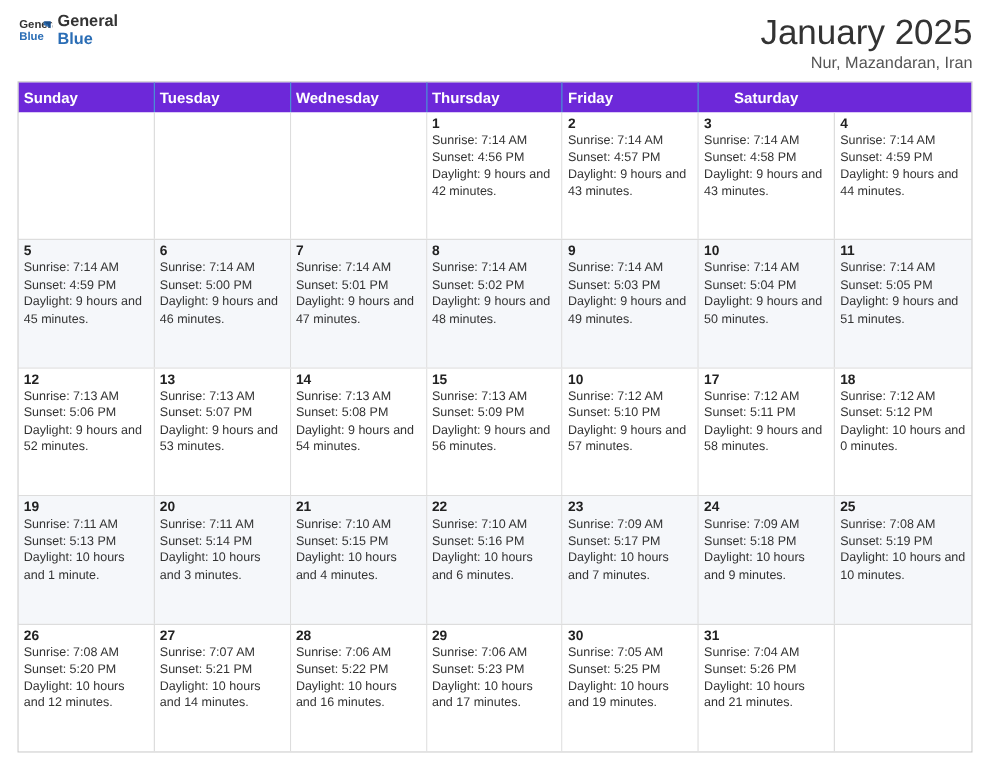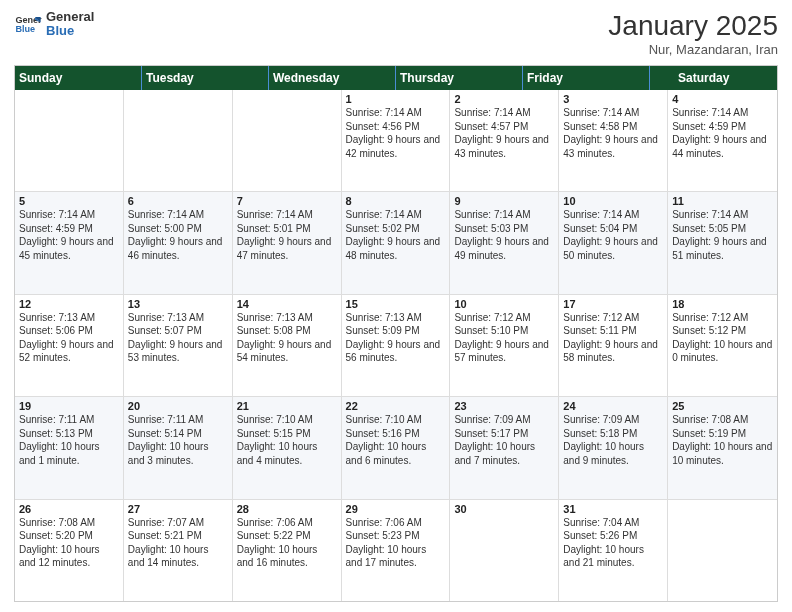--- a/index.html
+++ b/index.html
@@ -46,22 +46,22 @@
       color: #555;
     }
     .calendar {
       flex: 1;
       display: flex;
       flex-direction: column;
       border: 1px solid #ccc;
     }
     .cal-header-row {
       display: grid;
-      grid-template-columns: repeat(6, 1fr);
-      background: #14532d;
+      grid-template-columns: repeat(7, 1fr);
+      background: #6d28d9;
     }
     .cal-header-cell {
       color: #fff;
       font-size: 12px;
       font-weight: bold;
       padding: 5px 4px;
       text-align: left;
       border-right: 1px solid #4a8dd5;
     }
     .cal-header-cell:last-child { border-right: none; margin-left: 24px; }
@@ -315,20 +315,23 @@
 Daylight: 10 hours and 16 minutes.</div>
           </div>
           <div class="cal-cell">
             <div class="day-num">29</div>
             <div class="cell-info" style="white-space: pre-line;">Sunrise: 7:06 AM
 Sunset: 5:23 PM
 Daylight: 10 hours and 17 minutes.</div>
           </div>
           <div class="cal-cell">
             <div class="day-num">30</div>
+            <div class="cell-info" style="white-space: pre-line;">Sunrise: 7:05 AM
+Sunset: 5:25 PM
+Daylight: 10 hours and 19 minutes.</div>
           </div>
           <div class="cal-cell">
             <div class="day-num">31</div>
             <div class="cell-info" style="white-space: pre-line;">Sunrise: 7:04 AM
 Sunset: 5:26 PM
 Daylight: 10 hours and 21 minutes.</div>
           </div>
           <div class="cal-cell empty"></div>
         </div>
       </div>

